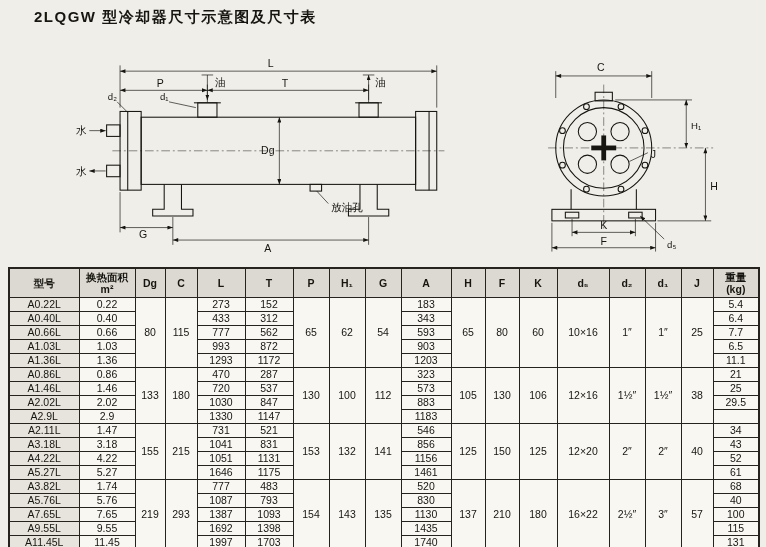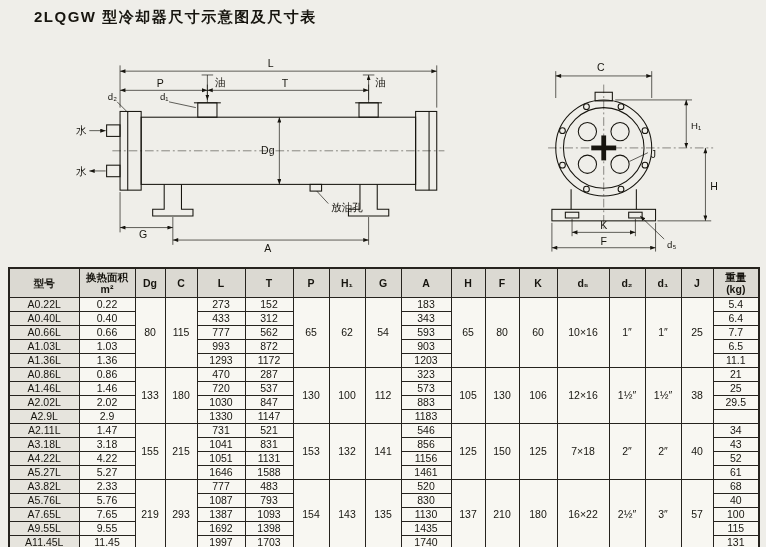--- a/index.html
+++ b/index.html
@@ -335,21 +335,21 @@
           <td rowspan="4">215</td>
           <td>731</td>
           <td>521</td>
           <td rowspan="4">153</td>
           <td rowspan="4">132</td>
           <td rowspan="4">141</td>
           <td>546</td>
           <td rowspan="4">125</td>
           <td rowspan="4">150</td>
           <td rowspan="4">125</td>
-          <td rowspan="4">7×18</td>
+          <td rowspan="4">12×20</td>
           <td rowspan="4">2″</td>
           <td rowspan="4">2″</td>
           <td rowspan="4">40</td>
           <td>34</td>
         </tr>
         <tr>
           <td class="model">A3.18L</td>
           <td>3.18</td>
           <td>1041</td>
           <td>831</td>
@@ -361,27 +361,27 @@
           <td>4.22</td>
           <td>1051</td>
           <td>1131</td>
           <td>1156</td>
           <td>52</td>
         </tr>
         <tr>
           <td class="model">A5.27L</td>
           <td>5.27</td>
           <td>1646</td>
-          <td>1588</td>
+          <td>1175</td>
           <td>1461</td>
           <td>61</td>
         </tr>
         <tr>
           <td class="model">A3.82L</td>
-          <td>2.33</td>
+          <td>1.74</td>
           <td rowspan="5">219</td>
           <td rowspan="5">293</td>
           <td>777</td>
           <td>483</td>
           <td rowspan="5">154</td>
           <td rowspan="5">143</td>
           <td rowspan="5">135</td>
           <td>520</td>
           <td rowspan="5">137</td>
           <td rowspan="5">210</td>

